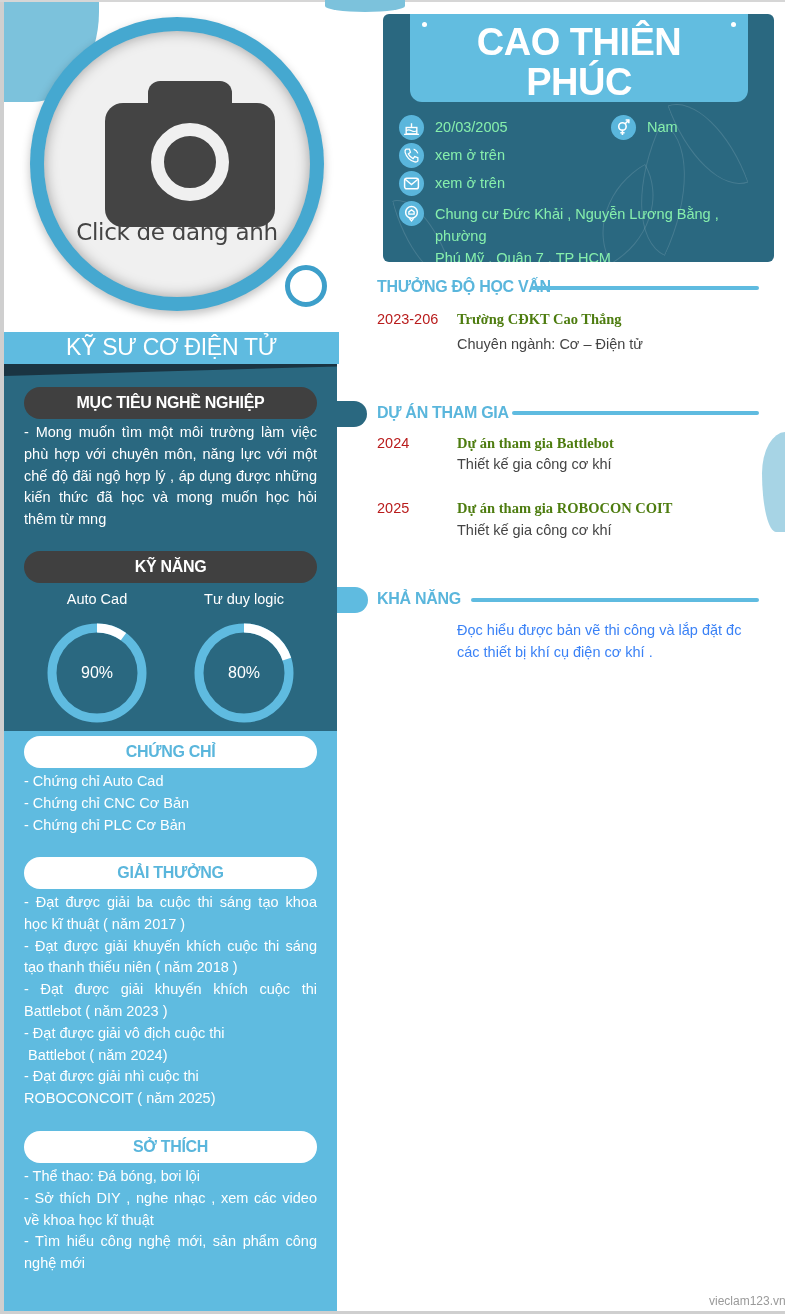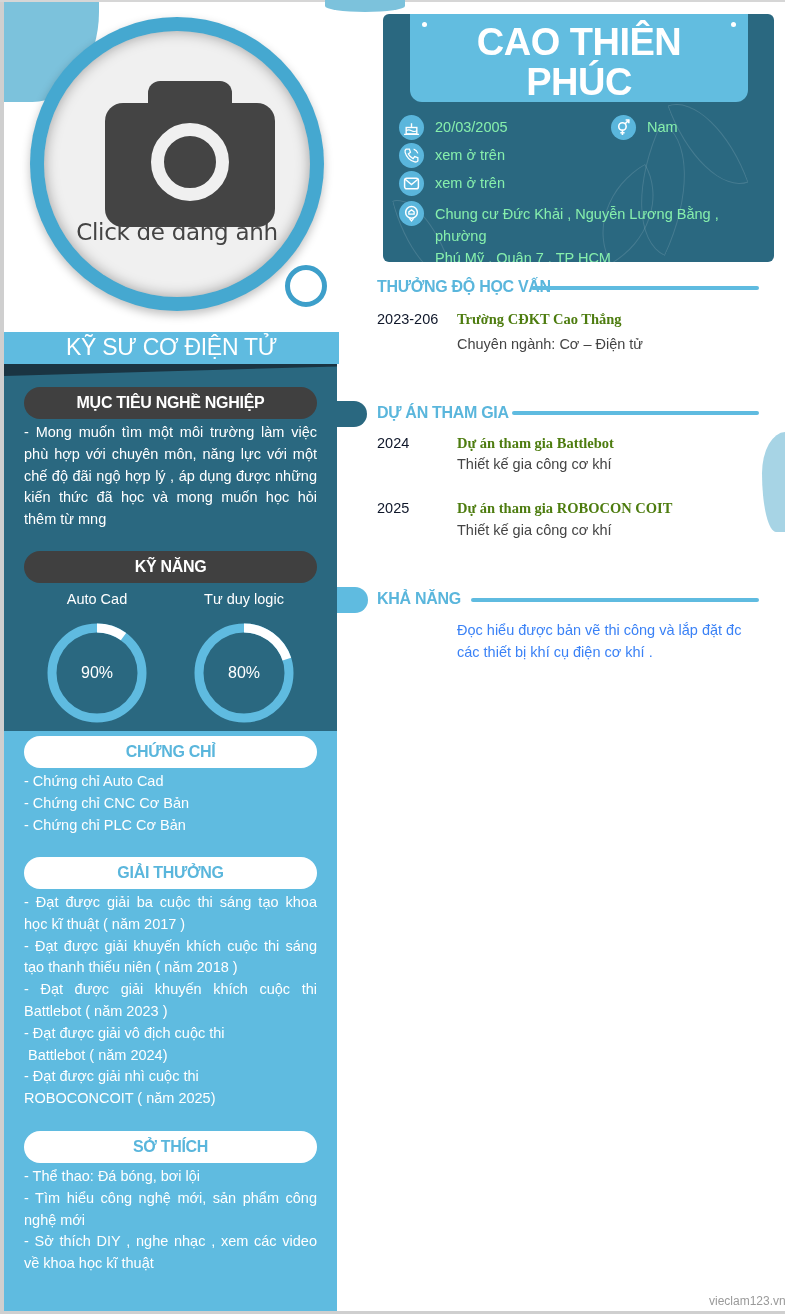--- a/index.html
+++ b/index.html
@@ -60,21 +60,21 @@
   .para.justify { text-align: justify; }
   .para p { margin: 0; }
 
   .skill-label { position: absolute; color: #fff; font-size: 14.5px; text-align: center; width: 140px; }
   .donut { position: absolute; width: 100px; height: 100px; }
   .donut-text { position: absolute; left: 0; top: 0; width: 100px; height: 100px; line-height: 100px; text-align: center; color: #fff; font-size: 16px; }
 
   
   .sec-head { position: absolute; left: 377px; color: #5ab6dc; font-weight: bold; font-size: 16px; letter-spacing: -0.3px; }
   .sec-line { position: absolute; height: 4px; background: #5fbbe0; border-radius: 2px; }
-  .r-year { position: absolute; left: 377px; font-size: 14.5px; color: #0f172a; }
+  .r-year { position: absolute; left: 377px; font-size: 14.5px; color: #b91c1c; }
   .r-title { position: absolute; left: 457px; font-size: 14.5px; color: #4d7c0f; font-weight: bold; font-family: Liberation Serif, serif; }
   .r-sub { position: absolute; left: 457px; font-size: 14.5px; color: #444; }
   .r-para { position: absolute; left: 457px; width: 300px; font-size: 14.5px; color: #3b82f6; line-height: 22px; }
 
   .watermark { position: absolute; left: 709px; top: 1294px; font-size: 12px; color: #9a9a9a; }
 </style>
 </head>
 <body>
 
 <div class="page-border-left"></div>
@@ -213,22 +213,22 @@
   <p>- Đạt được giải khuyến khích cuộc thi Battlebot ( năm 2023 )</p>
   <p style="text-align:left;">- Đạt được giải vô địch cuộc thi</p>
   <p style="white-space:pre;"> Battlebot ( năm 2024)</p>
   <p style="text-align:left;">- Đạt được giải nhì cuộc thi</p>
   <p>ROBOCONCOIT ( năm 2025)</p>
 </div>
 
 <div class="pill white" style="top:1131px;">SỞ THÍCH</div>
 <div class="para justify" style="top:1166px;">
   <p>- Thể thao: Đá bóng, bơi lội</p>
+  <p>- Sở thích DIY ,  nghe nhạc ,  xem các video về khoa học kĩ thuật</p>
   <p>- Tìm hiểu công nghệ mới, sản phẩm công nghệ mới</p>
-  <p>- Sở thích DIY ,  nghe nhạc ,  xem các video về khoa học kĩ thuật</p>
 </div>
 
 <div class="sec-head" style="top:278px;">THƯỞNG ĐỘ HỌC VẤN</div>
 <div class="sec-line" style="left:531px;top:286px;width:228px;"></div>
 <div class="r-year" style="top:311px;">2023-206</div>
 <div class="r-title" style="top:311px;">Trường CĐKT Cao Thắng</div>
 <div class="r-sub" style="top:336px;">Chuyên ngành: Cơ – Điện tử</div>
 
 <div class="sec-head" style="top:404px;">DỰ ÁN THAM GIA</div>
 <div class="sec-line" style="left:512px;top:411px;width:247px;"></div>

